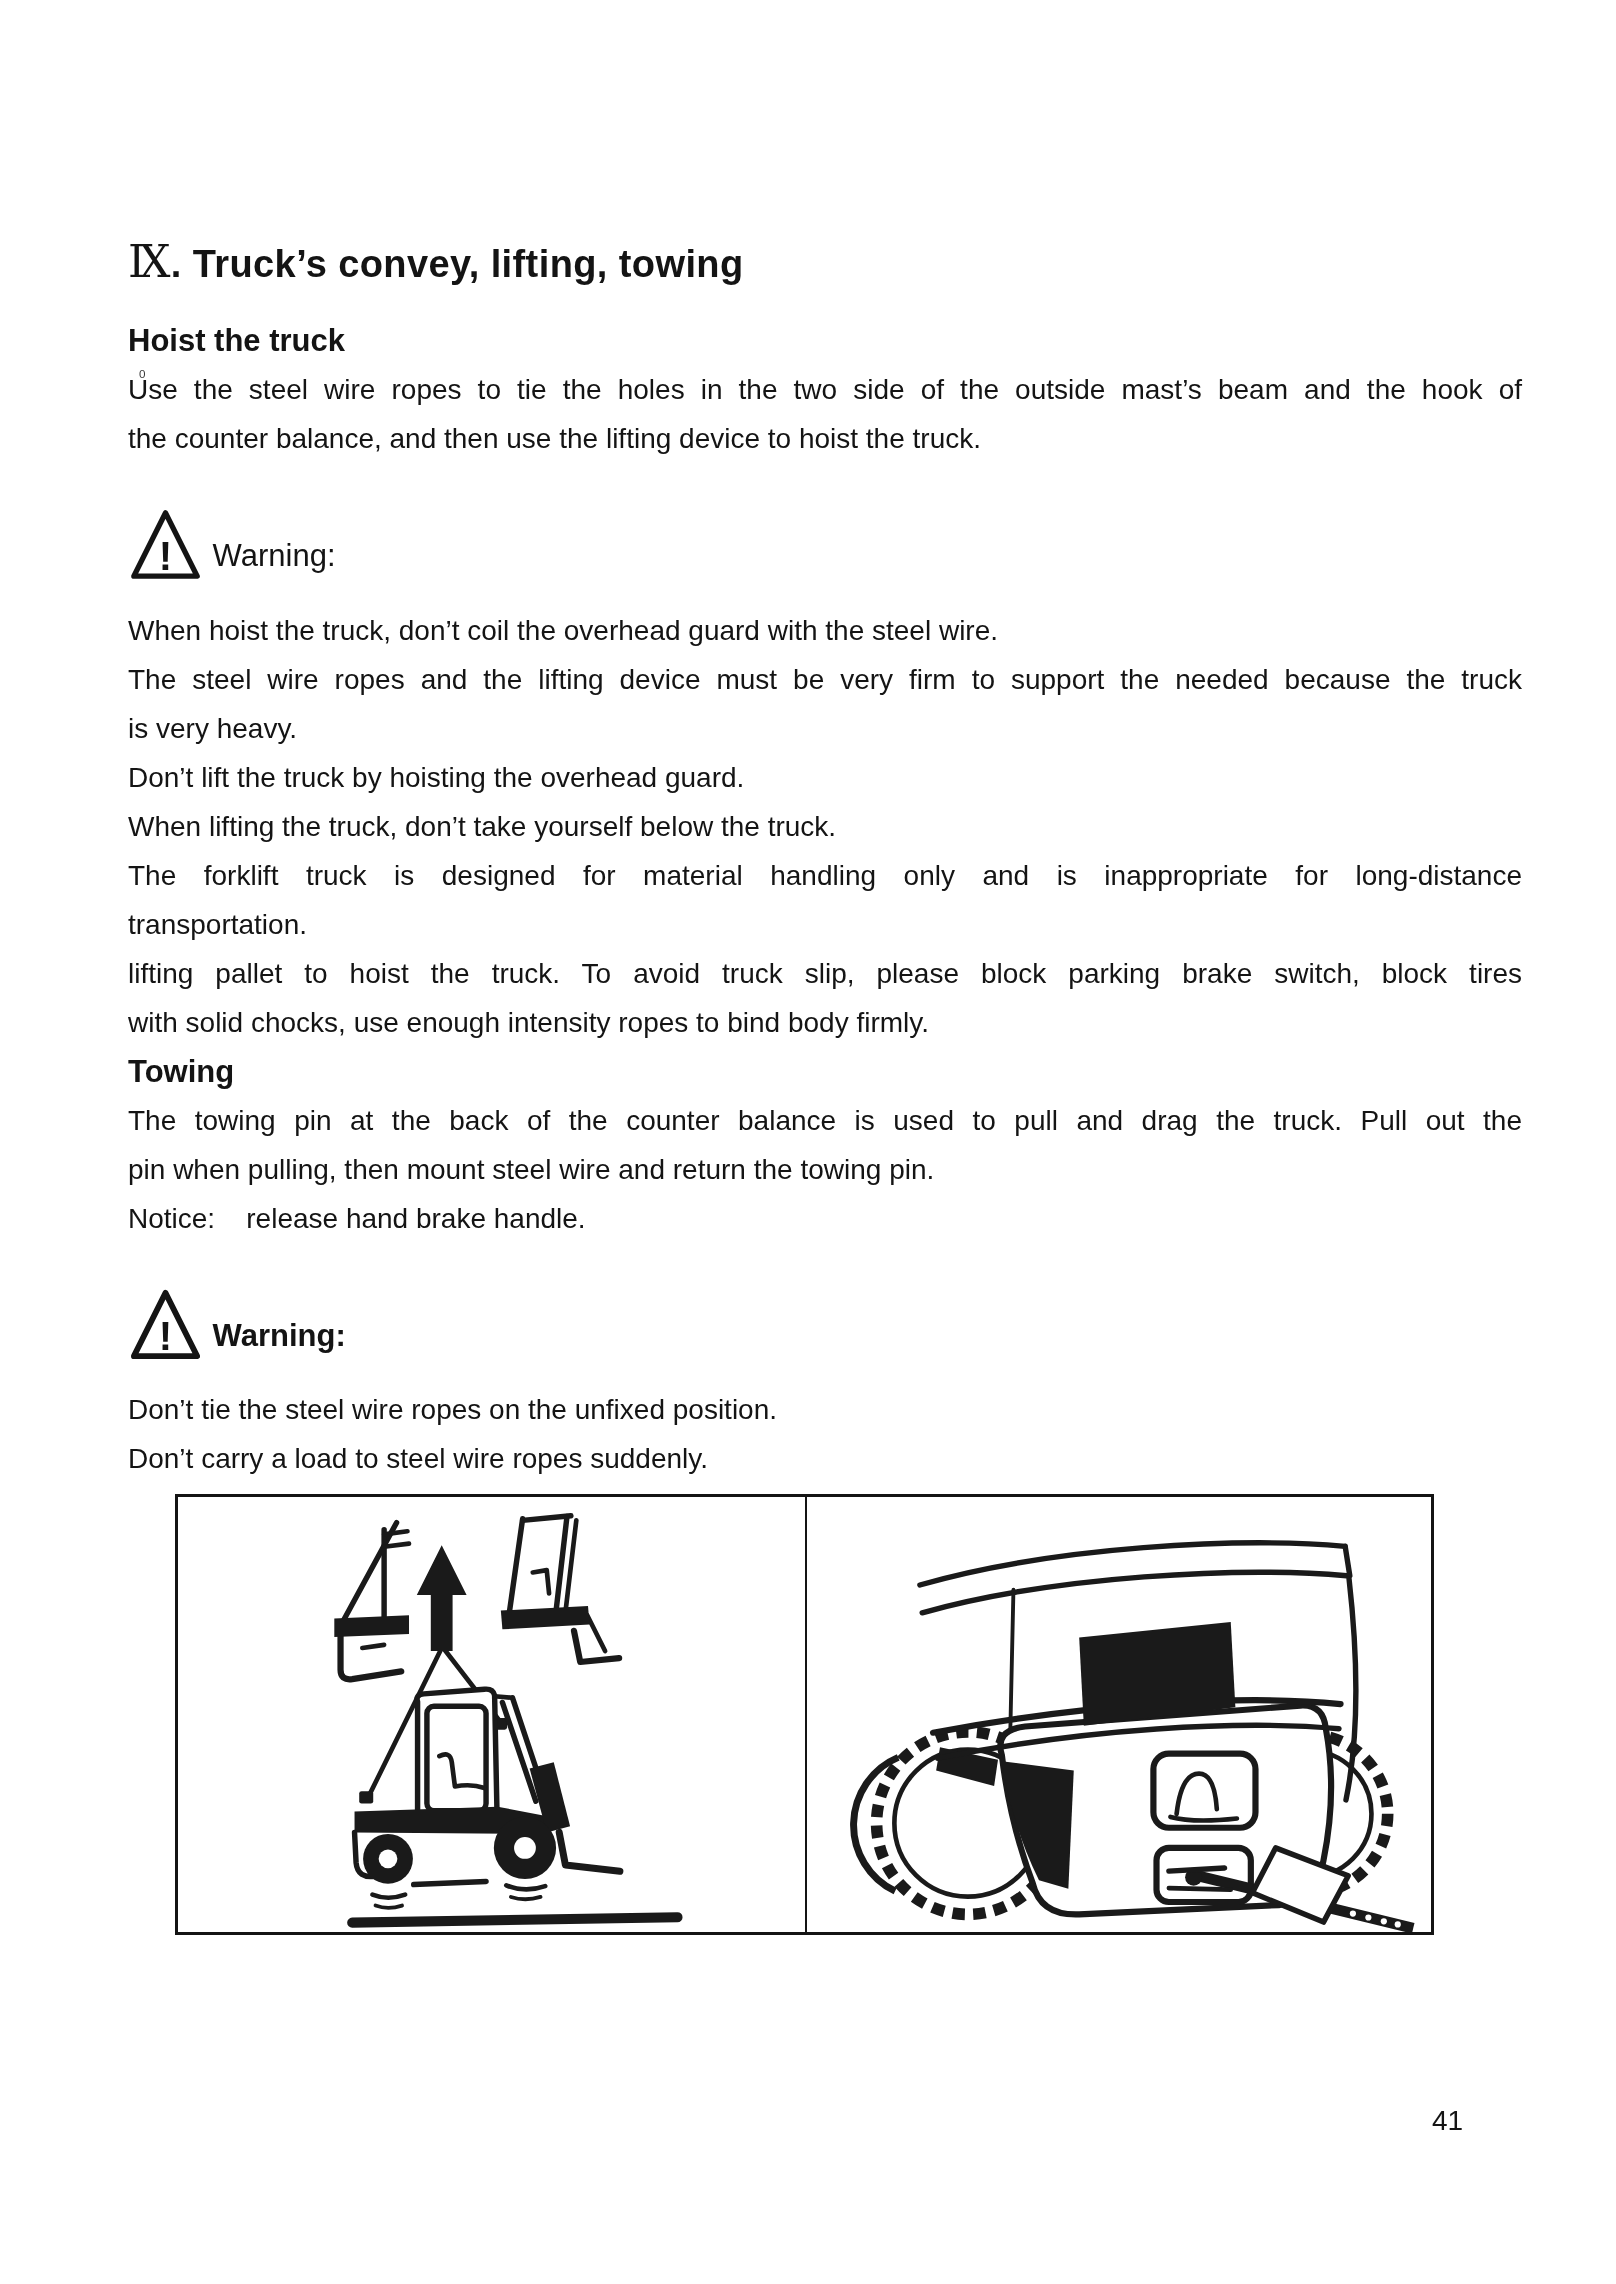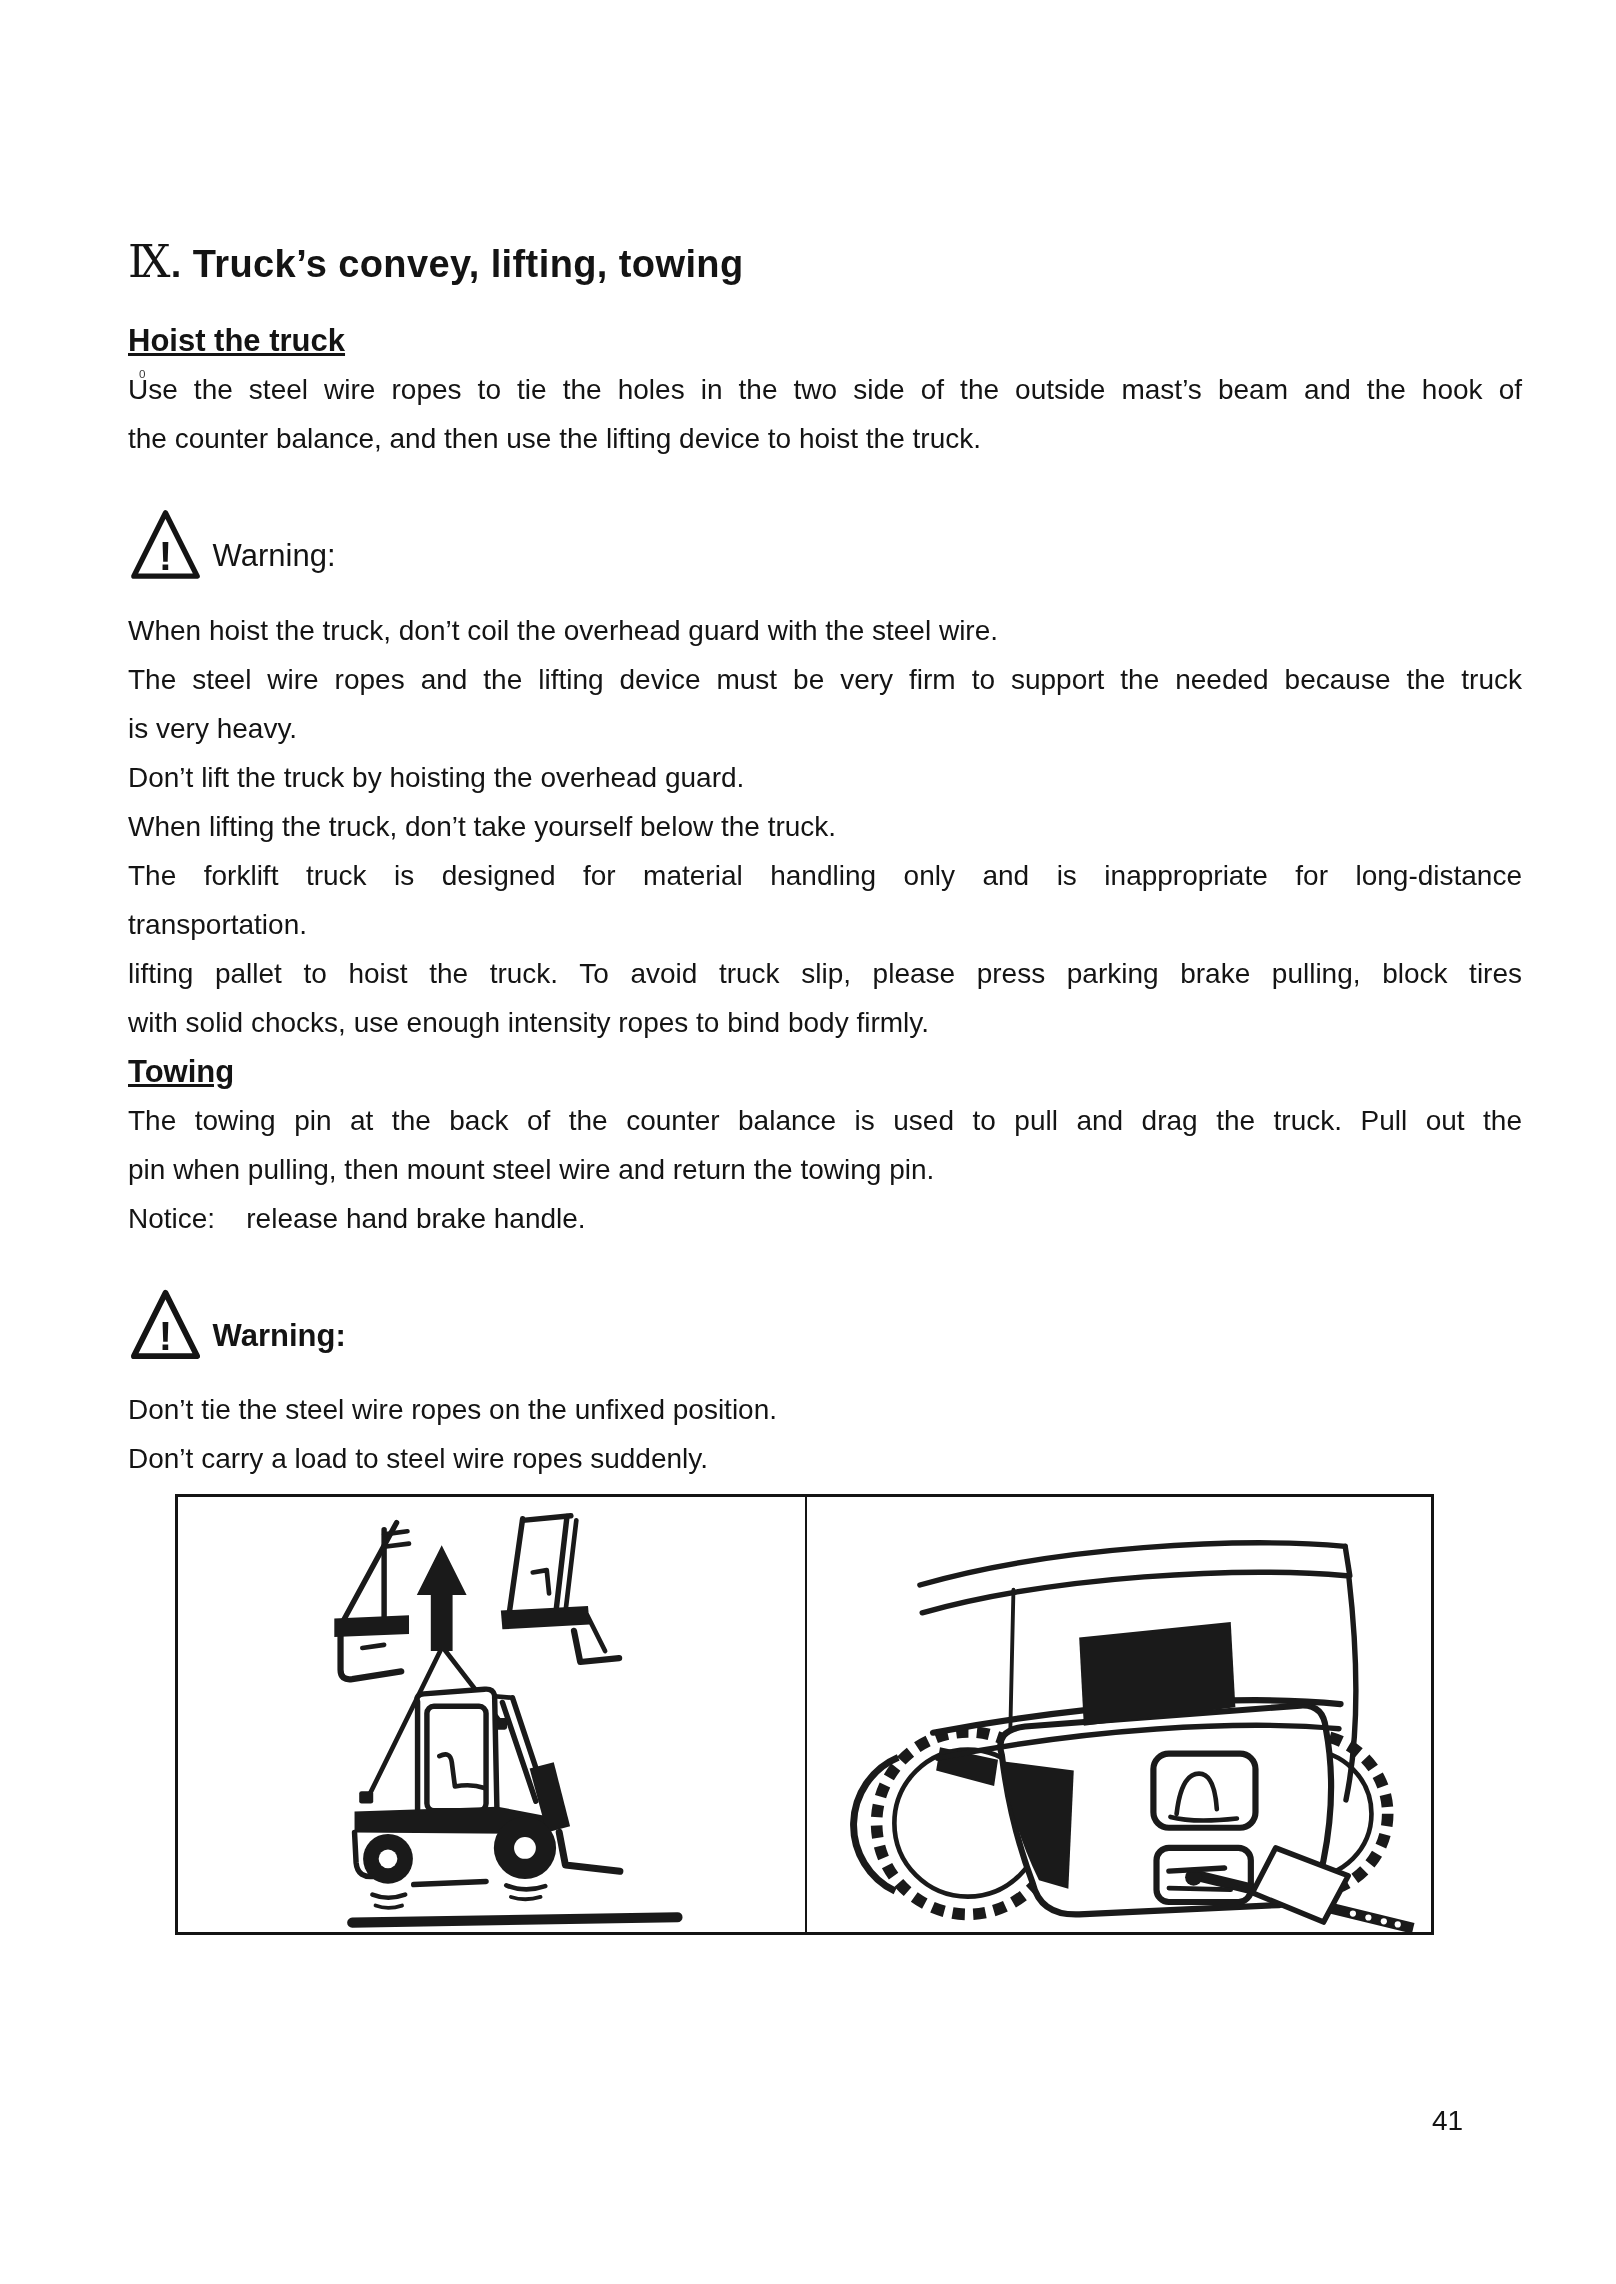--- a/index.html
+++ b/index.html
@@ -4,21 +4,21 @@
 <style>
   html,body{margin:0;padding:0;background:#e8e8e8;}
   .page{
     position:relative;width:1617px;height:2284px;background:#ffffff;
     font-family:"Liberation Sans","DejaVu Sans",sans-serif;color:#141414;
     overflow:hidden;margin:0 auto;
   }
   .content{padding:237px 95px 0 128px;}
   .title{margin:0 0 27px 0;font-size:38px;line-height:50px;font-weight:bold;letter-spacing:0.4px;}
   .roman{font-family:"DejaVu Serif","DejaVu Sans",serif;font-weight:400;font-size:44px;}
-  .h{font-size:31px;font-weight:bold;line-height:49px;margin:0;text-decoration:underline;}
+  .h{font-size:31px;font-weight:bold;line-height:49px;margin:0;}
   .h.hoist{margin-top:27px;}
   .line{font-size:28px;line-height:49px;white-space:pre-wrap;}
   .j{text-align:justify;text-align-last:justify;text-justify:inter-word;}
   .warning-row{display:flex;align-items:flex-end;gap:12.5px;height:78px;margin:41px 0 23.5px 3.1px;}
   .tri{width:69px;height:75px;flex:0 0 auto;}
   .wlabel{font-size:31px;line-height:31px;padding-bottom:11px;}
   .warning-row.bold .wlabel{font-weight:bold;}
   .figure-box{
     margin:11px 0 0 47px;width:1259px;height:441px;border:3.1px solid #141414;
     display:flex;box-sizing:border-box;background:#fff;
@@ -53,21 +53,21 @@
     </div>
 
     <div class="line">When hoist the truck, don’t coil the overhead guard with the steel wire.</div>
     <div class="line j">The steel wire ropes and the lifting device must be very firm to support the needed because the truck</div>
     <div class="line">is very heavy.</div>
     <div class="line">Don’t lift the truck by hoisting the overhead guard.</div>
     <div class="line">When lifting the truck, don’t take yourself below the truck.</div>
 
     <div class="line j">The forklift truck is designed for material handling only and is inappropriate for long-distance</div>
     <div class="line">transportation.</div>
-    <div class="line j">lifting pallet to hoist the truck. To avoid truck slip, please press parking brake pulling, block tires</div>
+    <div class="line j">lifting pallet to hoist the truck. To avoid truck slip, please block parking brake switch, block tires</div>
     <div class="line">with solid chocks, use enough intensity ropes to bind body firmly.</div>
 
     <div class="h">Towing</div>
     <div class="line j">The towing pin at the back of the counter balance is used to pull and drag the truck. Pull out the</div>
     <div class="line">pin when pulling, then mount steel wire and return the towing pin.</div>
     <div class="line">Notice:    release hand brake handle.</div>
 
     <div class="warning-row bold">
       <svg class="tri" viewBox="0 0 96 100">
         <polygon points="48,6 92,94 4,94" fill="none" stroke="#141414" stroke-width="8" stroke-linejoin="round"></polygon>

